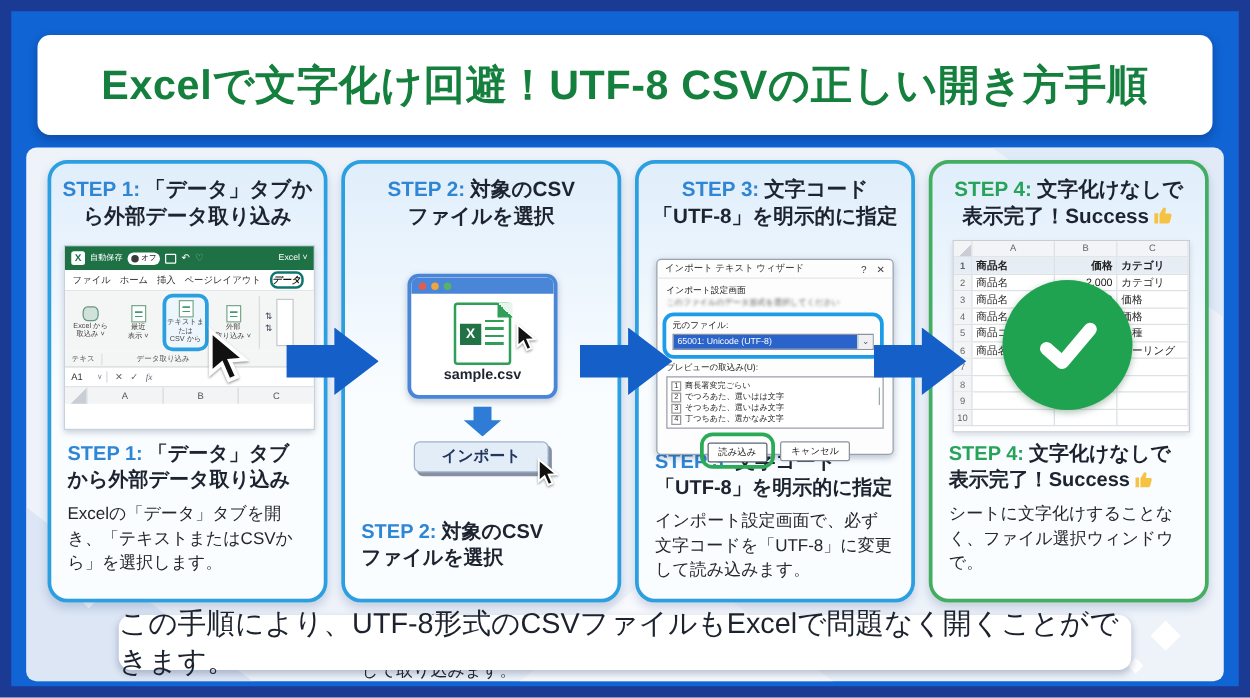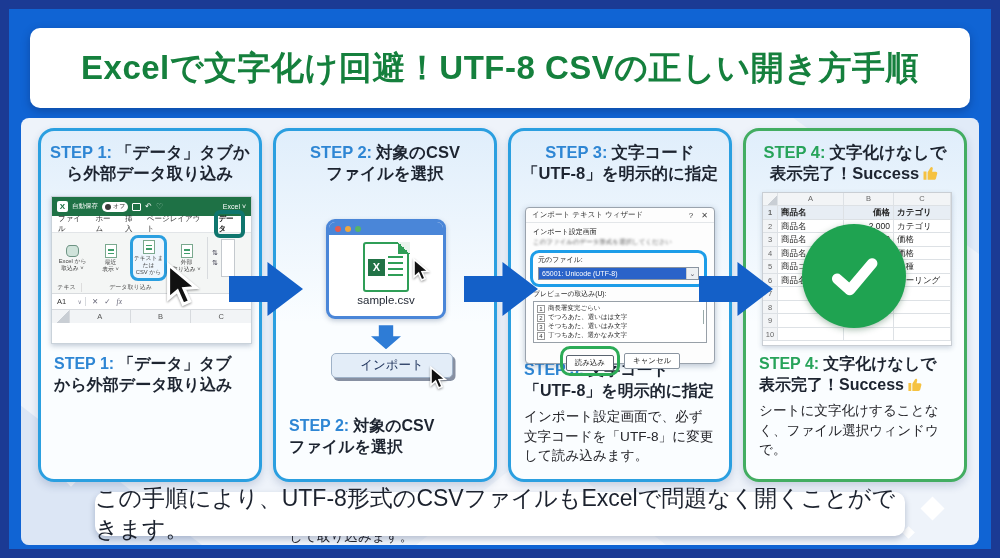--- a/index.html
+++ b/index.html
@@ -66,21 +66,21 @@
         border:1px solid #c9d2da; box-shadow:0 2px 5px rgba(30,60,100,.25); font-weight:500;}
   .xl-green { height:19px; background:#1e7145; display:flex; align-items:center; padding:0 5px; gap:4px; color:#fff; }
   .xl-appicon { width:11px; height:11px; background:#fff; border-radius:2px; color:#1e7145; font-size:8px; font-weight:800; text-align:center; line-height:11px; }
   .xl-green .t { font-size:6.5px; }
   .xl-pill { background:#fff; border-radius:6px; height:10px; display:flex; align-items:center; padding:0 3px; gap:2px; color:#222; font-size:6px; }
   .xl-pill .dot { width:6px; height:6px; border-radius:50%; background:#3a3a3a; }
   .xl-save { width:9px; height:8px; border:1px solid #fff; border-radius:1px; }
   .xl-glyph { font-size:8px; color:#fff; }
   .xl-right { margin-left:auto; font-size:7px; }
   .xl-menu { height:17px; display:flex; align-items:center; gap:7px; padding:0 6px; border-bottom:1px solid #e2e5e8; font-size:7.5px; color:#333; }
-  .xl-menu .mi.active { font-weight:800; border:4px solid #0f766e; border-radius:6px; padding:0 0; color:#111; }
+  .xl-menu .mi.active { font-weight:800; border:2px solid #0f766e; border-radius:6px; padding:0 0; color:#111;font-style:italic; }
   .xl-ribbon { height:48px; background:#f4f6f5; display:flex; align-items:stretch; padding:2px 2px 0; gap:1px; }
   .rbtn { width:37px; display:flex; flex-direction:column; align-items:center; justify-content:center; gap:1px; }
   .rbtn .lbl { font-size:5.8px; color:#444; text-align:center; white-space:pre-line; line-height:1.2; }
   .rbtn.hl { border:3px solid #2b9fe0; border-radius:8px; background:#eef6fd; }
   .icon-db { width:13px; height:12px; background:#cfe3da; border:1px solid #6d9383; border-radius:4px/5px; }
   .icon-doc { width:12px; height:14px; background:#fff; border:1px solid #7aa98e; position:relative; }
   .icon-doc::after { content:""; position:absolute; left:2px; top:4px; right:2px; height:7px;
      background:repeating-linear-gradient(180deg,#3f9e6b 0 1.5px,transparent 1.5px 3.5px); }
   .rib-div { width:1px; background:#d8dbde; margin:2px 1px; }
   .sorticons { display:flex; flex-direction:column; justify-content:center; gap:2px; font-size:7px; color:#445; padding:0 2px; }
@@ -104,25 +104,25 @@
   .win-dot { width:6px; height:6px; border-radius:50%; }
   .d-red{background:#e25c50;} .d-yel{background:#eea63e;} .d-grn{background:#58b368;}
   .csvfile { width:46px; height:50px; margin:7px auto 2px; border:2.5px solid #2f9e57; border-radius:3px;
              background:#fff; position:relative; display:flex; align-items:center; }
   .csvfile .fold { position:absolute; top:-2.5px; right:-2.5px; width:12px; height:12px;
              background:linear-gradient(225deg,#eaf4ee 50%,#2f9e57 50%); }
   .csvfile .xbox { width:17px; height:17px; background:#217346; color:#fff; font-weight:800; font-size:11px;
              text-align:center; line-height:17px; margin-left:3px; }
   .csvfile .grid { flex:1; margin:0 4px 0 3px; height:22px;
              background:repeating-linear-gradient(180deg,#2f9e57 0 2px,transparent 2px 6px); }
-  .win-name { text-align:center; font-size:11.5px; font-weight:400; color:#1e2430; }
+  .win-name { text-align:center; font-size:11.5px; font-weight:700; color:#1e2430; }
   .down-arrow { position:absolute; left:95px; top:112px; width:30px; height:24px; background:#2e7cd6;
       clip-path:polygon(26% 0,74% 0,74% 46%,100% 46%,50% 100%,0 46%,26% 46%); }
-  .import-btn { position:absolute; left:55px; top:140px; width:122px; height:25px; background:#e3edf8;
-      border:1.5px solid #9fb2c8; border-radius:5px; font-size:12.5px; font-weight:400; color:#22365e;
+  .import-btn { position:absolute; left:55px; top:140px; width:108px; height:25px; background:#e3edf8;
+      border:1.5px solid #9fb2c8; border-radius:5px; font-size:12.5px; font-weight:700; color:#22365e;
       display:flex; align-items:center; justify-content:center; box-shadow:2.5px 3px 0 rgba(40,55,85,.55); }
 
   
   .dlg { position:absolute; left:14px; top:4px; width:190px; height:157px; background:#fdfdfd;
          border:1px solid #9aa3ad; border-radius:4px; box-shadow:0 2px 6px rgba(30,60,100,.3); font-weight:500;margin-top:15px;}
   .dlg-bar { height:15px; display:flex; align-items:center; padding:0 6px; border-bottom:1px solid #e3e6e9; font-size:7.5px; color:#333; }
   .dlg-bar .btns { margin-left:auto; display:flex; gap:8px; color:#444; font-size:8px; }
   .dlg-body { padding:4px 7px 0; }
   .dlg-line1 { font-size:7px; color:#222; }
   .dlg-blur { font-size:6.5px; color:#555; filter:blur(1.3px); margin-top:1px; white-space:nowrap; overflow:hidden; }
@@ -254,20 +254,21 @@
       </div>
     </div>
     <svg class="cursor" style="left:118px; top:72px;" width="46" height="52" viewBox="0 0 24 26">
       <path d="M5 2 L5 19.5 L9.6 15.6 L12.6 22.5 L16 21 L13 14.3 L19.2 13.8 Z" fill="#111" stroke="#fff" stroke-width="1.6"></path>
     </svg>
   </div>
   <div class="card-bottom-heading">
     <span class="step-label blue">STEP 1:</span><span class="heading-rest">「データ」タブ
 から外部データ取り込み</span>
   </div>
+  <div class="card-body">Excelの「データ」タブを開き、「テキストまたはCSVから」を選択します。</div>
 </div>
 
 <div class="card card2">
   <div class="card-top-heading">
     <span class="step-label blue">STEP 2:</span><span class="heading-rest">対象のCSV
 ファイルを選択</span>
   </div>
   <div class="illus">
     <div class="win">
       <div class="win-bar">

